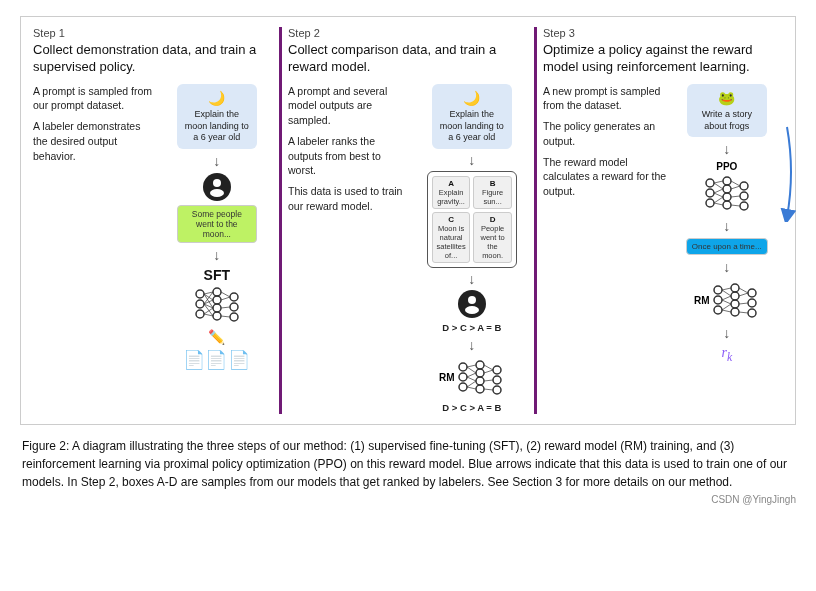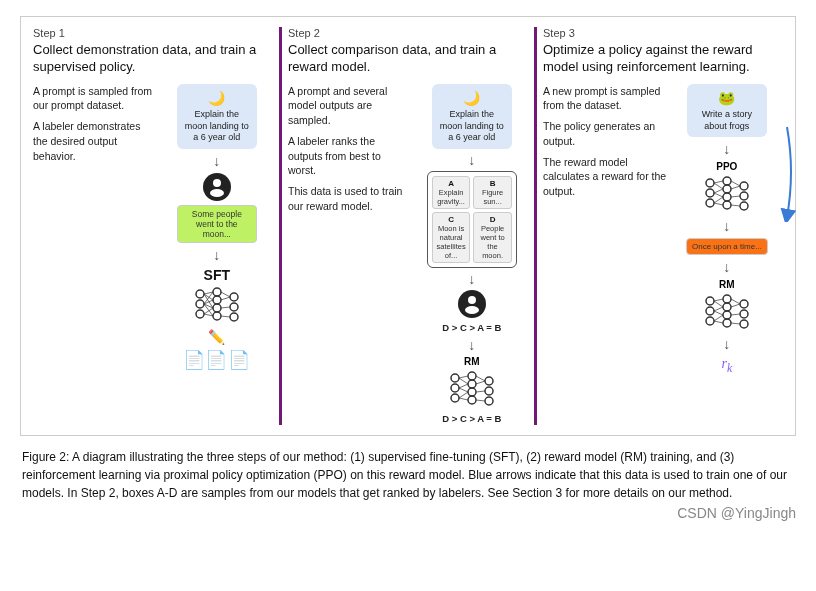--- a/index.html
+++ b/index.html
@@ -179,67 +179,67 @@
     .ranking-label {
       font-size: 9.5px;
       font-weight: bold;
       color: #222;
       margin: 1px 0;
     }
 
     
     .rm-box {
       display: flex;
-      flex-direction: column;
+      flex-direction: row;
       align-items: center;
     }
     .rm-label {
       font-size: 10px;
       font-weight: bold;
     }
 
     
     .ppo-box {
       display: flex;
       flex-direction: column;
       align-items: center;
     }
     .ppo-label {
       font-size: 10px;
       font-weight: bold;
     }
 
     .output-bubble {
-      background: #f97316;
+      background: #0ea5e9;
       border: 1px solid #ccc;
       border-radius: 4px;
       padding: 3px 5px;
       font-size: 8px;
       color: #333;
-      text-align: right;
+      text-align: left;
       width: 82px;
     }
 
     .rk-label {
       font-size: 14px;
       font-style: italic;
       color: #8b5cf6;
       font-family: 'Times New Roman', serif;
     }
 
     
     .caption {
       font-size: 12px;
       color: #111;
       line-height: 1.5;
       padding: 0 2px;
     }
     .caption-credit {
       text-align: right;
-      font-size: 14px;
+      font-size: 10px;
       color: #888;
       margin-top: 3px;
     }
 
     .text-para {
       margin-bottom: 6px;
       font-size: 10.5px;
       line-height: 1.4;
       color: #222;
     }

